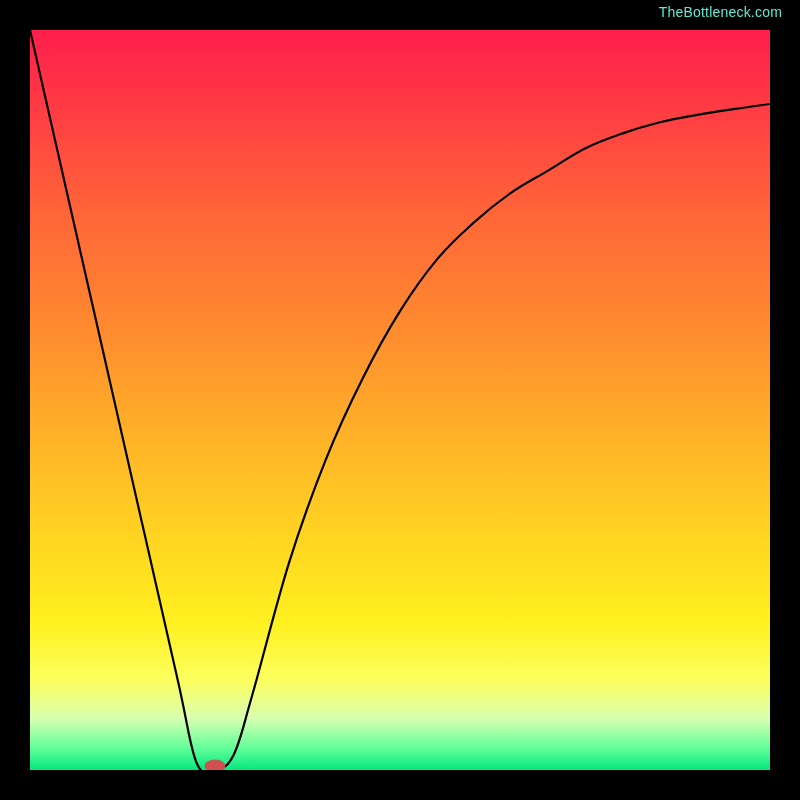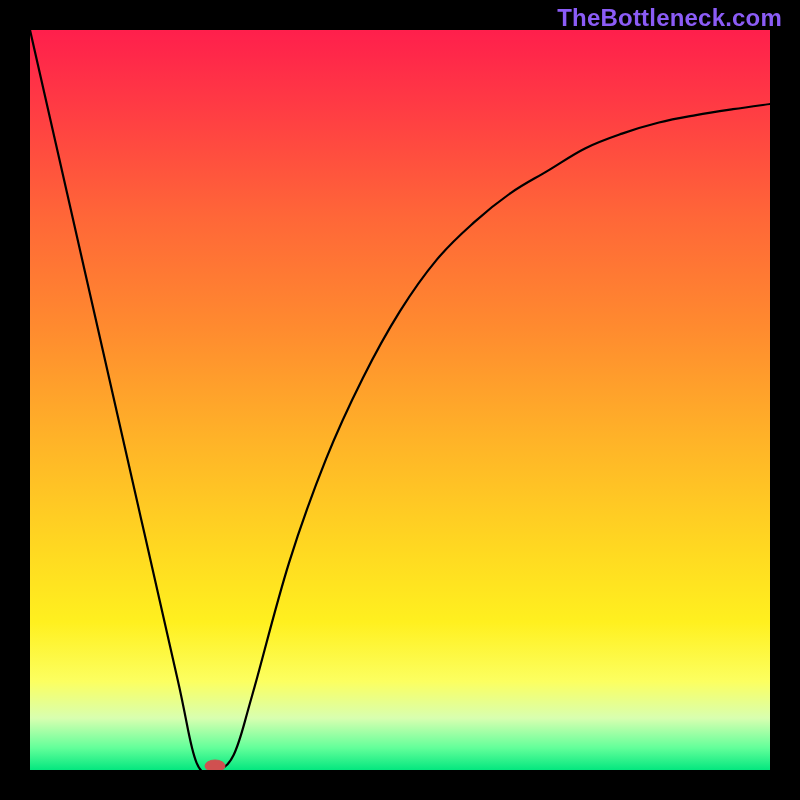--- a/index.html
+++ b/index.html
@@ -36,23 +36,23 @@
       #fcff60 88%,
       #d8ffb0 93%,
       #63ff9a 97%,
       #04e77f 100%
     );
   }
   .watermark {
     position: absolute;
     top: 4px;
     right: 18px;
-    color: #8b5cf6;
-    font-size: 24px;
-    font-weight: 700;
+    color: #5eead4;
+    font-size: 14px;
+    font-weight: 400;
     letter-spacing: 0.2px;
     user-select: none;
   }
   svg.curve-layer {
     position: absolute;
     left: 0;
     top: 0;
     width: 740px;
     height: 740px;
   }

